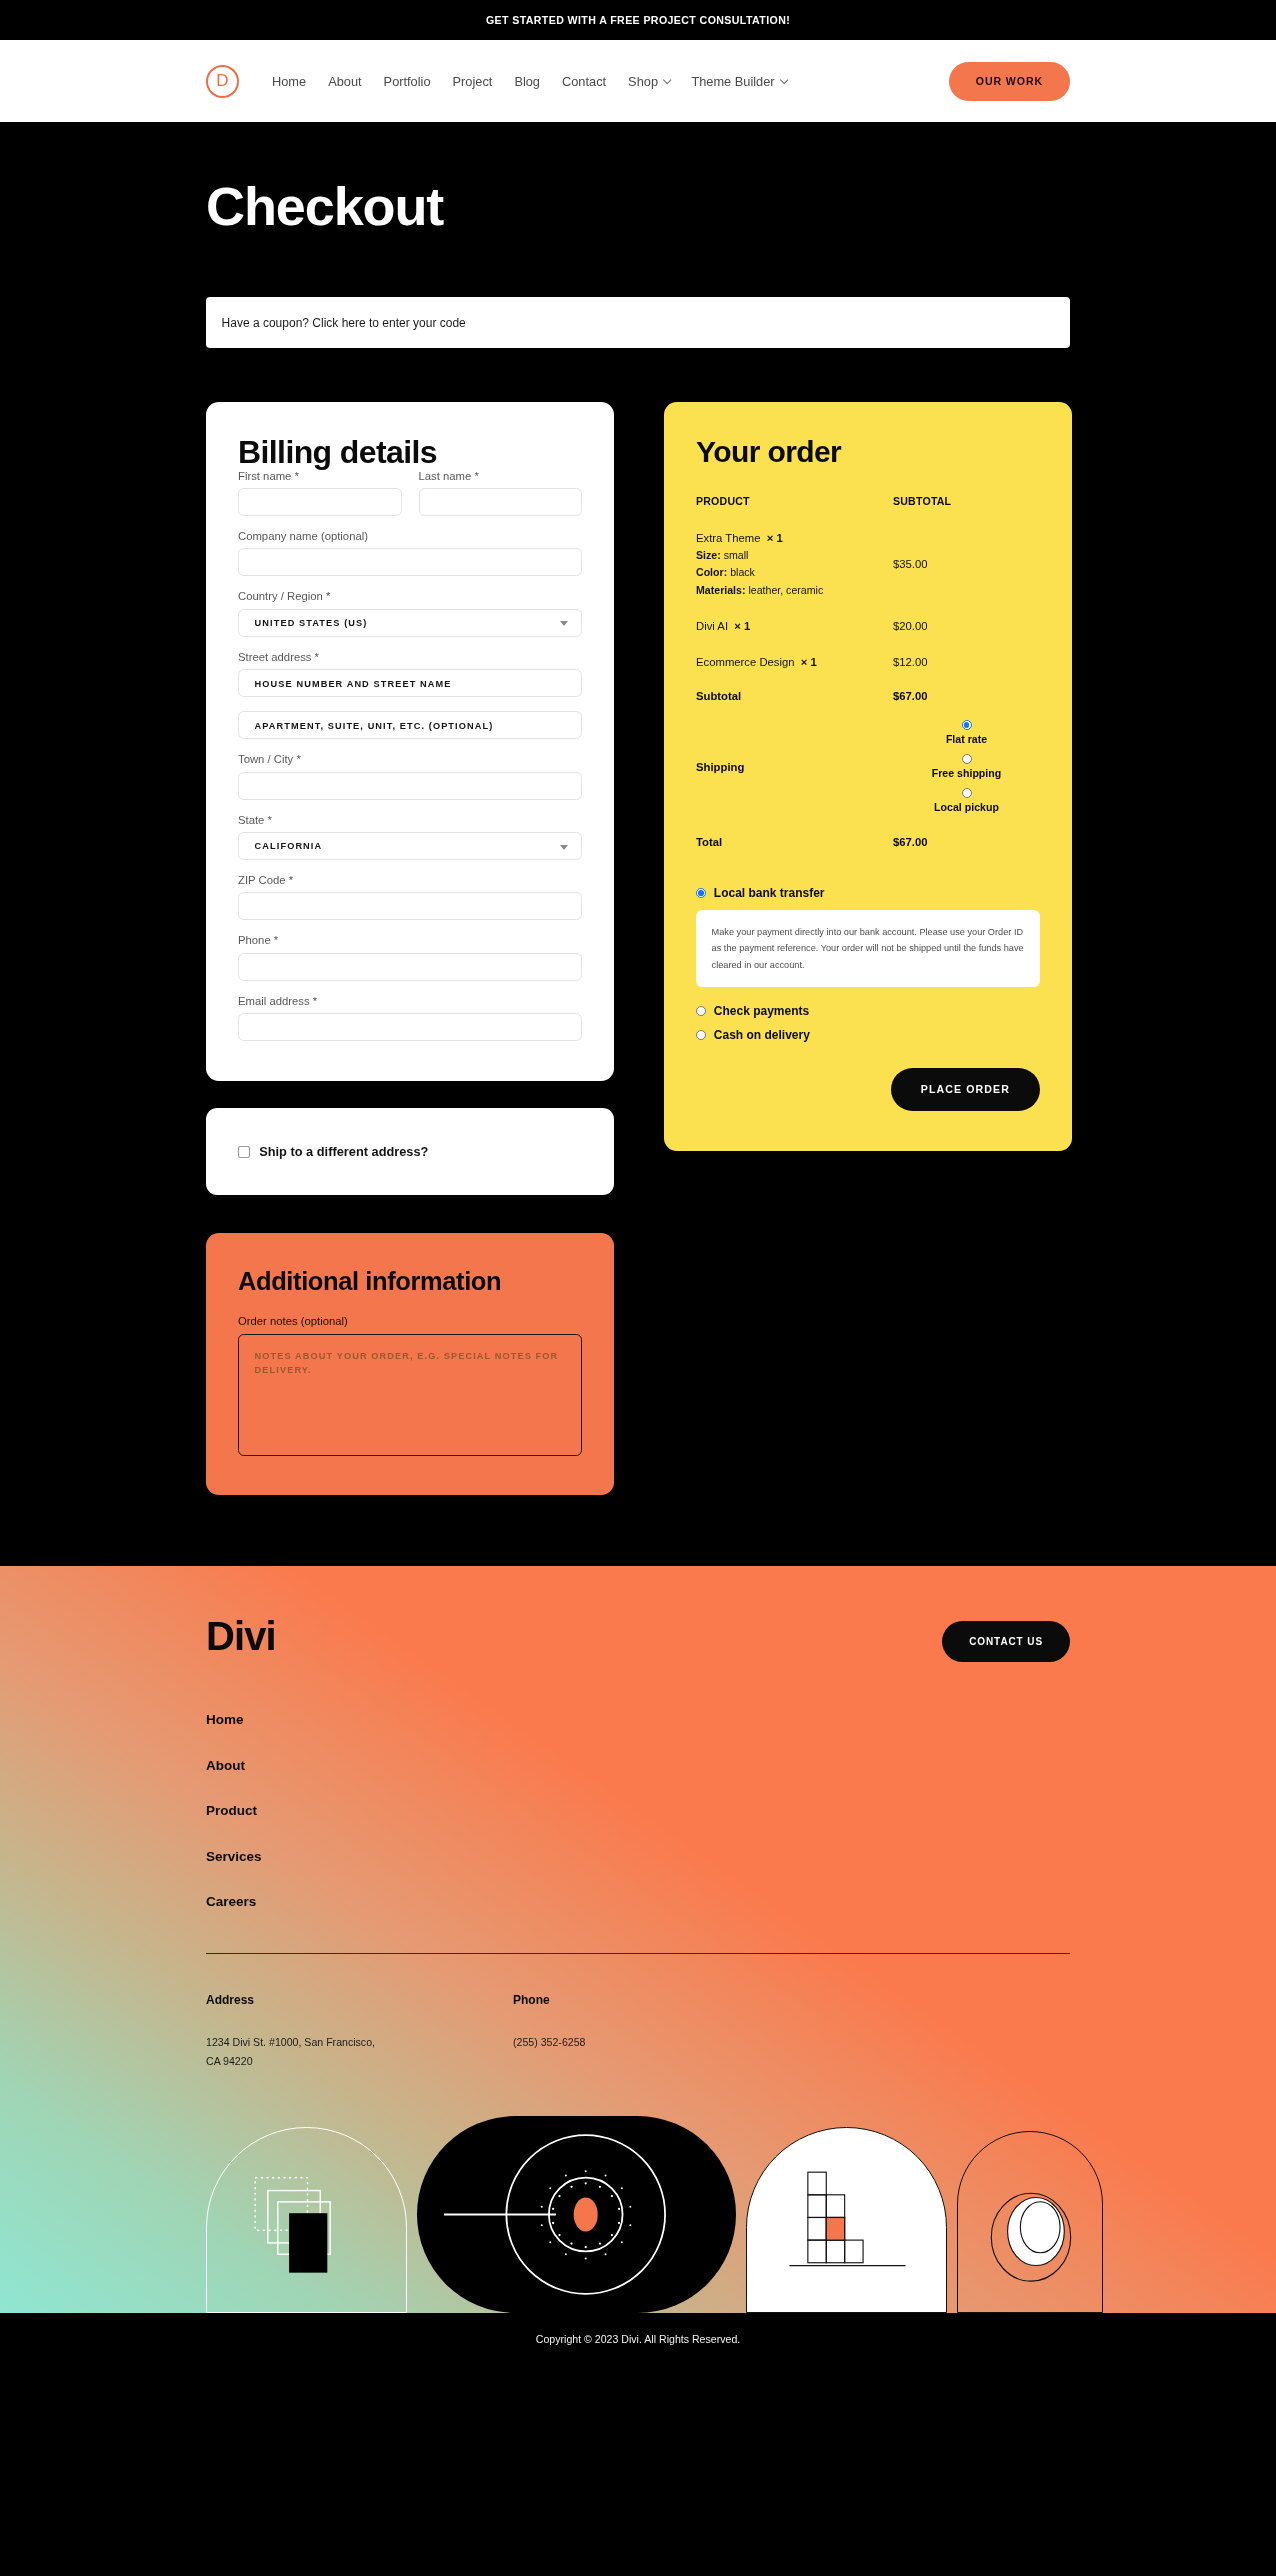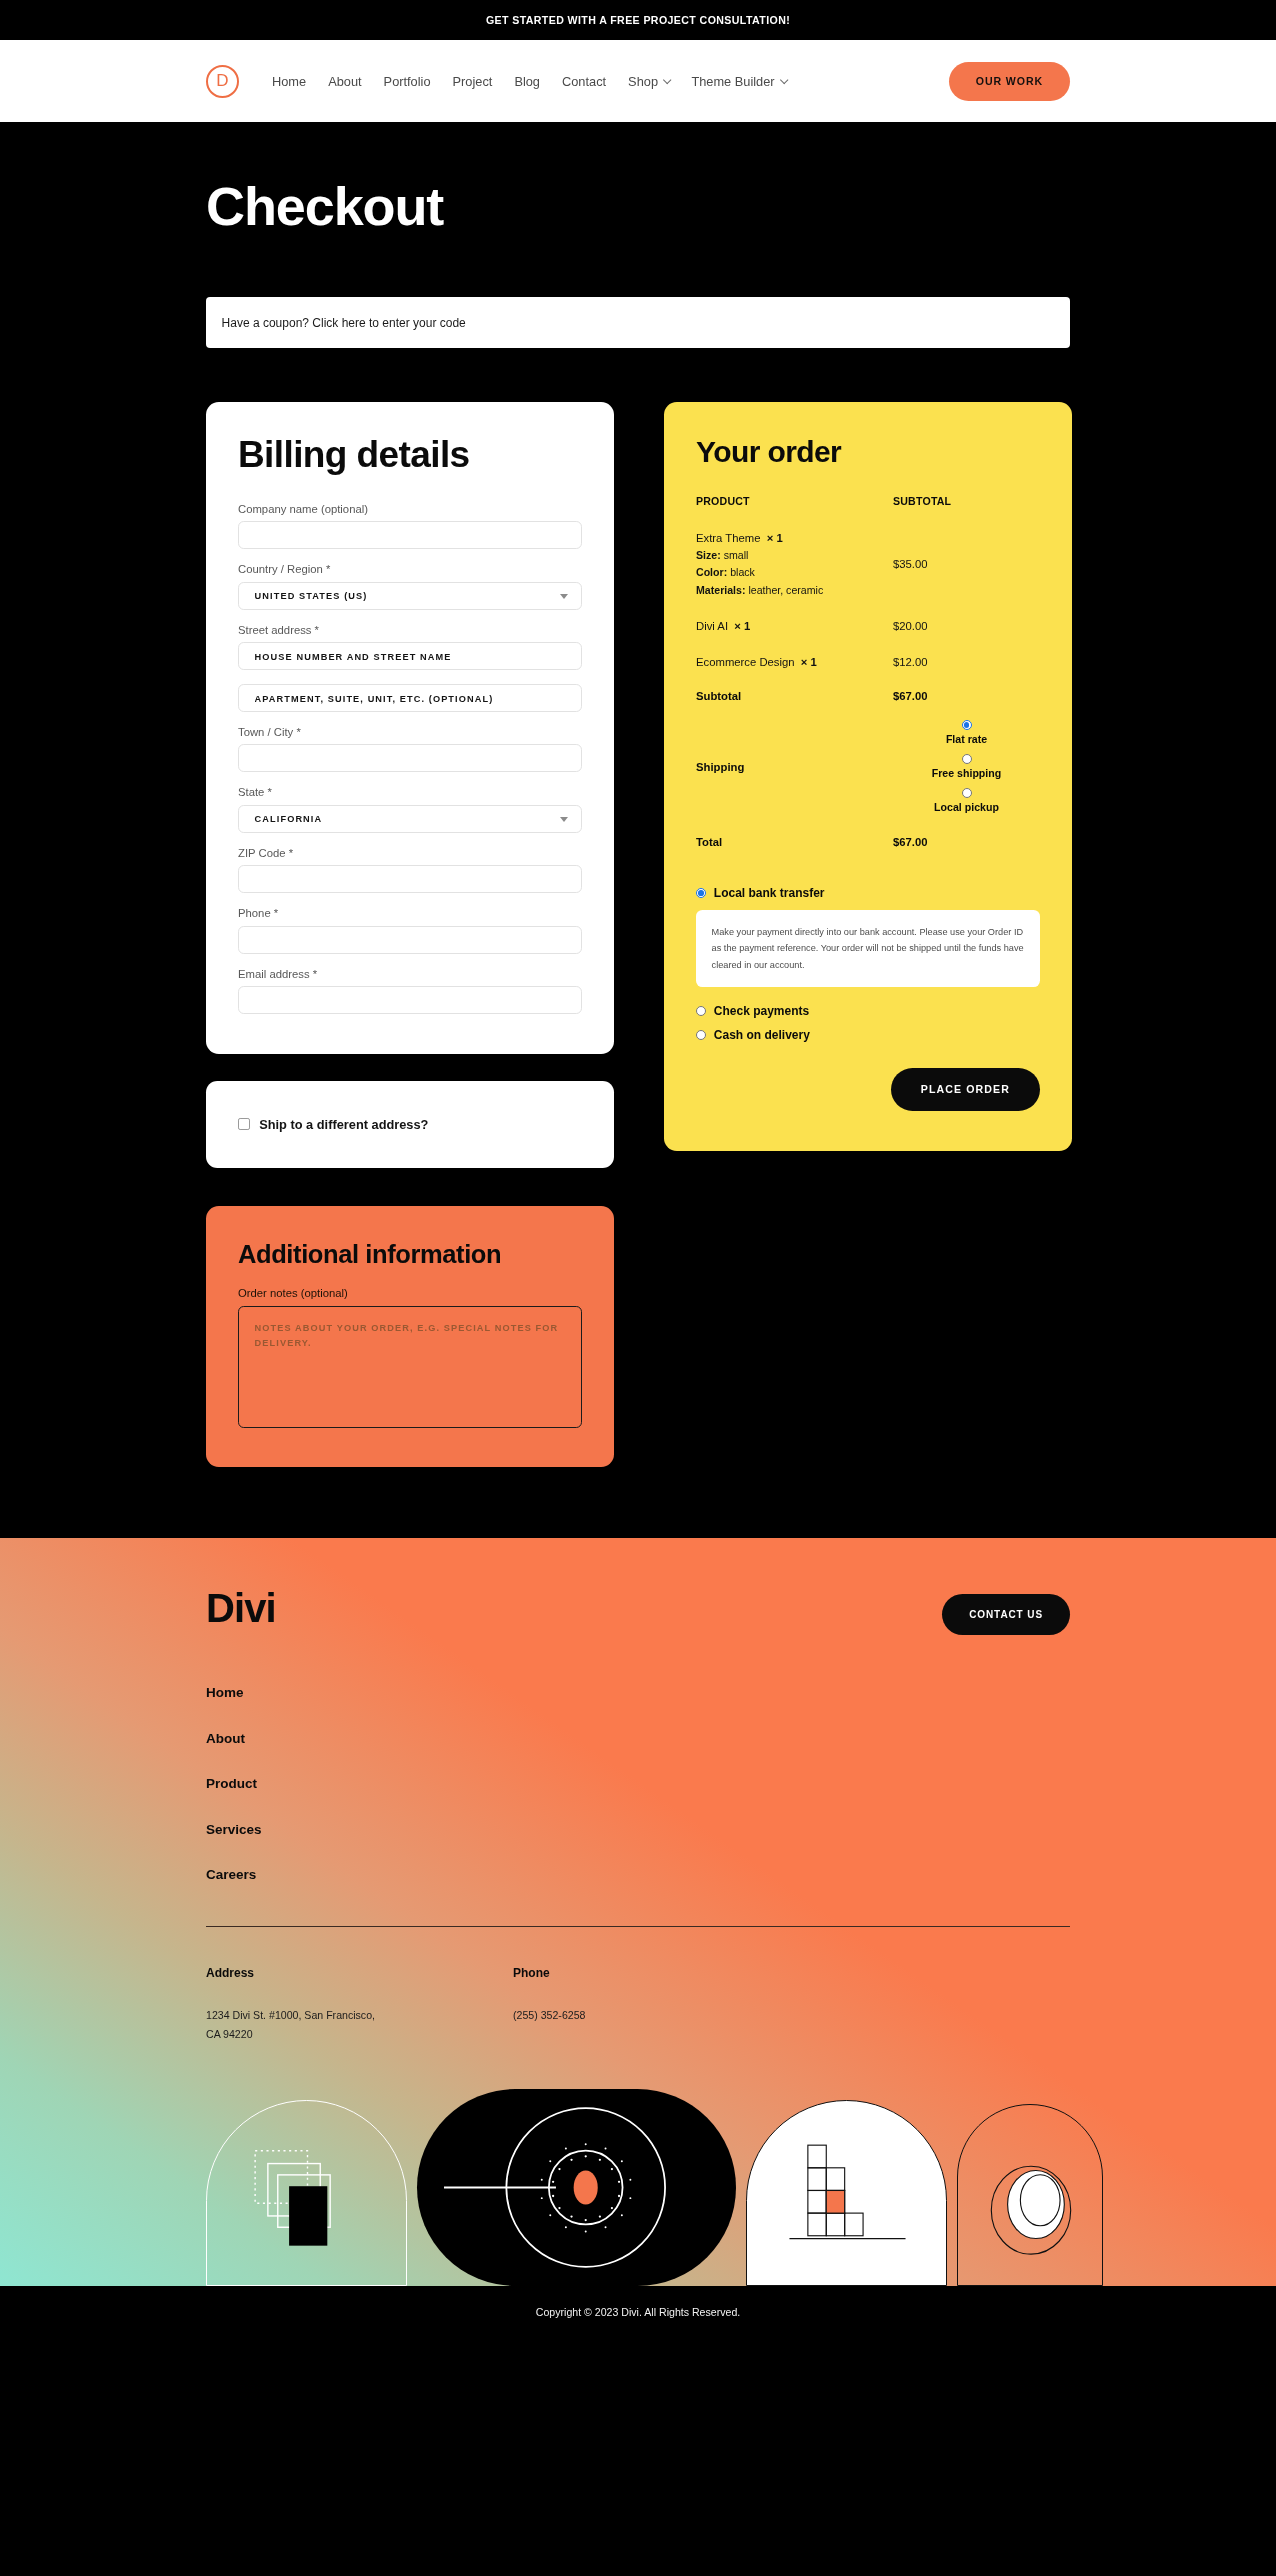--- a/index.html
+++ b/index.html
@@ -118,25 +118,24 @@
   .col-left { width: 408px; flex: 0 0 408px; }
   .col-right { width: 408px; flex: 0 0 408px; }
 
   
   .card-white {
     background: #fff;
     border-radius: 12.8px;
     padding: 34px 32px 40px 32px;
   }
   .card-title {
-    font-size: 37px;
+    font-size: 32px;
     font-weight: 800;
     color: #0b0b0b;
     letter-spacing: -0.6px;
-    margin-bottom: 28px;
     line-height: 1.05;
   }
   .field { margin-bottom: 14px; }
   .field-label {
     display: block;
     font-size: 11.3px;
     color: #585858;
     margin-bottom: 6.4px;
   }
   .field-input {
@@ -544,20 +543,30 @@
     <span class="coupon-text">Have a coupon? Click here to enter your code</span>
   </div>
 
   <div class="checkout-grid">
 
     <div class="col-left">
 
       <div class="card-white">
         <h2 class="card-title">Billing details</h2>
 
+        <div class="field-row">
+          <div class="field">
+            <label class="field-label">First name *</label>
+            <input class="field-input" type="text" value="" style="">
+          </div>
+          <div class="field">
+            <label class="field-label">Last name *</label>
+            <input class="field-input" type="text" value="" style="">
+          </div>
+        </div>
 
         <div class="field">
           <label class="field-label">Company name (optional)</label>
           <input class="field-input" type="text" value="" style="">
         </div>
 
         <div class="field">
           <label class="field-label">Country / Region *</label>
           <div class="select-wrap">
             <div class="select-box">UNITED STATES (US)</div>

